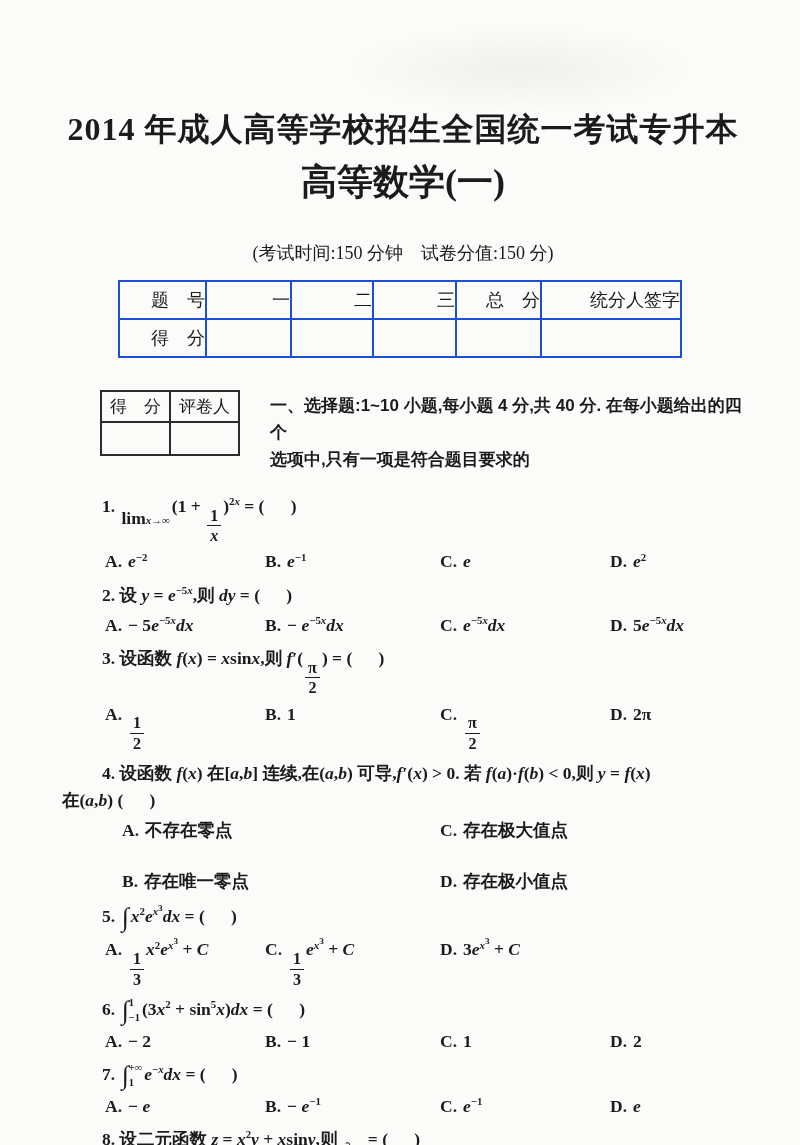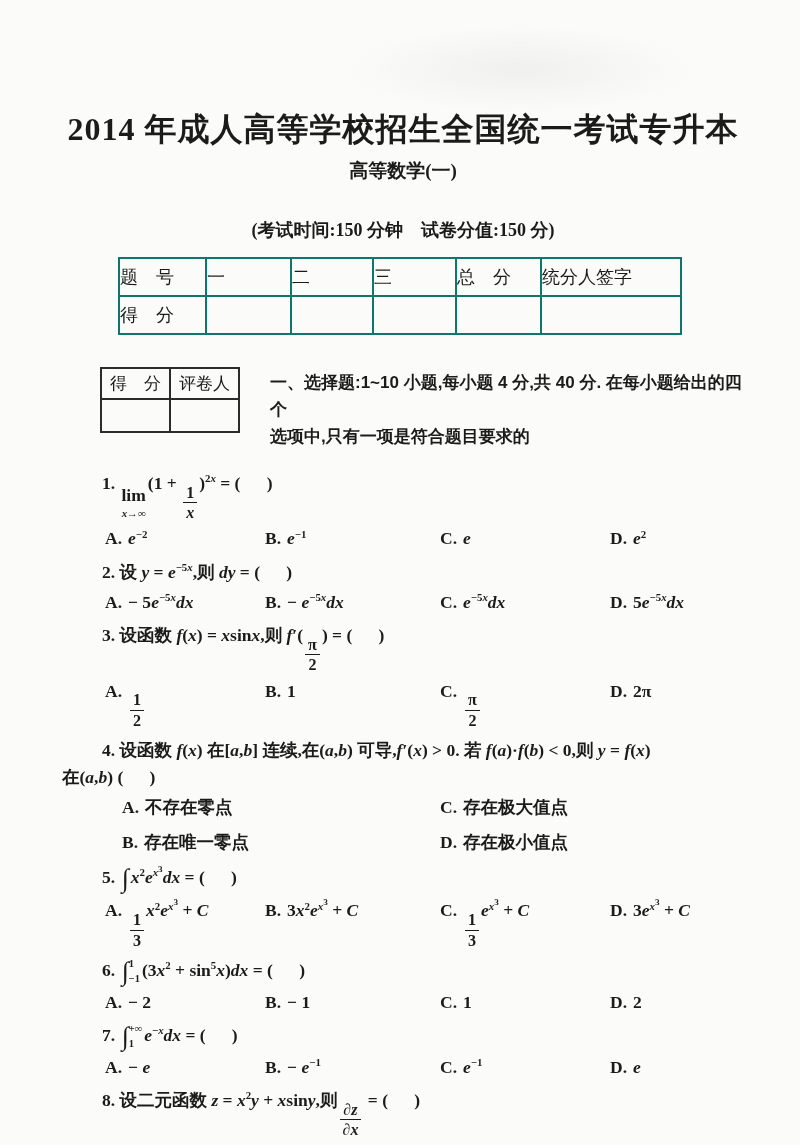--- a/index.html
+++ b/index.html
@@ -8,55 +8,55 @@
     background:#fbfbf9; overflow:hidden;
     font-family:"Liberation Serif","DejaVu Serif",serif;
     color:#1b1b1b;
   }
   .smudge { position:absolute; top:22px; left:330px; width:380px; height:95px;
     background:radial-gradient(ellipse at center, rgba(185,185,182,0.16), rgba(255,255,255,0) 65%);
     filter:blur(2px); pointer-events:none; }
   .content { position:relative; padding:0 56px 0 62px; }
 
   .title1 { padding-top:108px; text-align:center; font-size:32px; font-weight:700; letter-spacing:1px; }
-  .title2 { text-align:center; font-size:19px; font-weight:700; margin-top:6px; }
-  .info   { text-align:center; font-size:18px; font-weight:700; margin-top:34px; }
+  .title2 { text-align:center; font-size:36px; font-weight:700; margin-top:6px; }
+  .info   { text-align:center; font-size:18px; font-weight:400; margin-top:34px; }
 
   .score-table { border-collapse:collapse; table-layout:fixed; margin:15px 0 0 56px; }
-  .score-table td { border:2px solid #0f766e; height:36px; text-align:left; font-size:18px; padding:0; }
+  .score-table td { border:2px solid #1d4ed8; height:36px; text-align:right; font-size:18px; padding:0; }
 
   .grader-row { display:flex; margin-top:32px; align-items:flex-start; }
   .grader-table { border-collapse:collapse; table-layout:fixed; margin-left:38px; flex:0 0 auto; }
   .grader-table td { border:2px solid #2b2b2b; width:67px; height:29px; text-align:center; font-size:17px; padding:0; }
   .grader-table tr.blank td { height:31px; }
 
   .instructions { margin-left:30px; padding-top:2px;
     font-family:"Liberation Sans","DejaVu Sans",sans-serif;
     font-weight:700; font-size:17px; line-height:27px; }
 
   .qs { margin-top:20px; font-size:17.5px; }
   .q  { margin-bottom:7px;font-weight:bold; }
   .stem { text-indent:40px; line-height:1.55; }
   .stem.cont { text-indent:0; }
-  .opts { display:grid; margin-top:3px; line-height:1.5; row-gap:8px; }
+  .opts { display:grid; margin-top:3px; line-height:1.5; row-gap:24px; }
   .cols4 { grid-template-columns:160px 175px 170px 1fr; padding-left:43px; }
   .cols2 { grid-template-columns:335px 1fr; padding-left:43px; }
   .cols2.more { padding-left:60px; grid-template-columns:318px 1fr; }
   .opt { white-space:nowrap; }
   .olab { margin-right:6px; }
 
   
   .m i { font-style:italic; }
   .m sup, .m sub { font-size:0.62em;margin-top:41px; }
   .m sup sup { font-size:0.85em; }
   .frac { display:inline-flex; flex-direction:column; align-items:center;
     vertical-align:-0.55em; line-height:1.2; font-size:0.92em; margin:0 2px; text-indent:0; }
   .fn { border-bottom:1.5px solid #1b1b1b; padding:0 3px; }
   .fd { padding:0 3px; }
-  .lim { display:inline-flex; flex-direction:column; align-items:center;
+  .lim { display:inline-flex; align-items:center;
     vertical-align:-0.7em; line-height:1; margin:0 2px; text-indent:0; }
   .lim .limsub { font-size:0.62em; margin-top:3px; }
   .int { display:inline-flex; vertical-align:middle; margin:0 2px; text-indent:0; }
   .int .sign { font-size:1.5em; line-height:1.05; font-style:normal; }
   .int .lims { display:flex; flex-direction:column; justify-content:space-between;
     font-size:0.6em; line-height:1; padding:1px 0; }
 </style>
 </head>
 <body>
 
@@ -176,21 +176,20 @@
 
       <div class="q">
         <div class="stem m">5. <span class="int">
               <span class="sign">∫</span>
             </span><i>x</i><sup>2</sup><i>e</i><sup><i>x</i><sup>3</sup></sup><i>d</i><i>x</i> = (&nbsp;&nbsp;&nbsp;&nbsp;&nbsp;&nbsp;)</div>
         <div class="opts cols4">
           <span class="opt"><span class="olab">A.</span><span class="m"><span class="frac">
                   <span class="fn">1</span>
                   <span class="fd">3</span>
                 </span><i>x</i><sup>2</sup><i>e</i><sup><i>x</i><sup>3</sup></sup> + <i>C</i></span></span>
-          <span class="opt"><span class="olab">B.</span><span class="m">3<i>x</i><sup>2</sup><i>e</i><sup><i>x</i><sup>3</sup></sup> + <i>C</i></span></span>
           <span class="opt"><span class="olab">C.</span><span class="m"><span class="frac">
                   <span class="fn">1</span>
                   <span class="fd">3</span>
                 </span><i>e</i><sup><i>x</i><sup>3</sup></sup> + <i>C</i></span></span>
           <span class="opt"><span class="olab">D.</span><span class="m">3<i>e</i><sup><i>x</i><sup>3</sup></sup> + <i>C</i></span></span>
         </div>
       </div>
 
       <div class="q">
         <div class="stem m">6. <span class="int">

